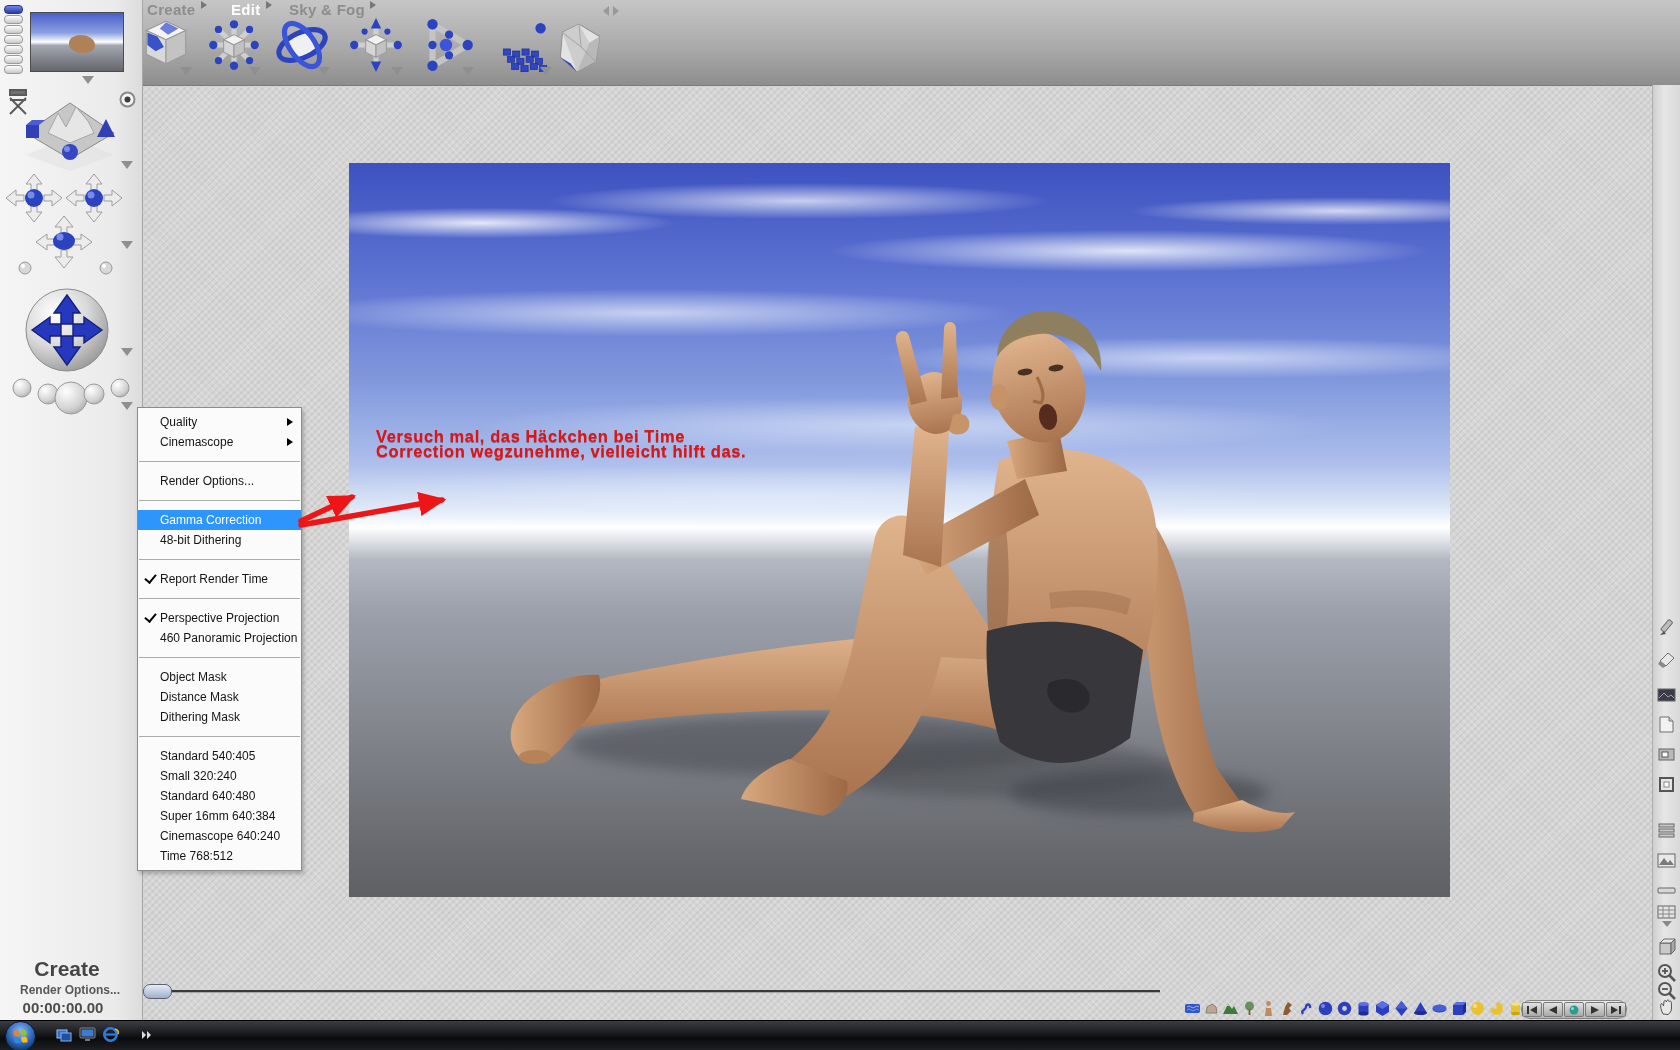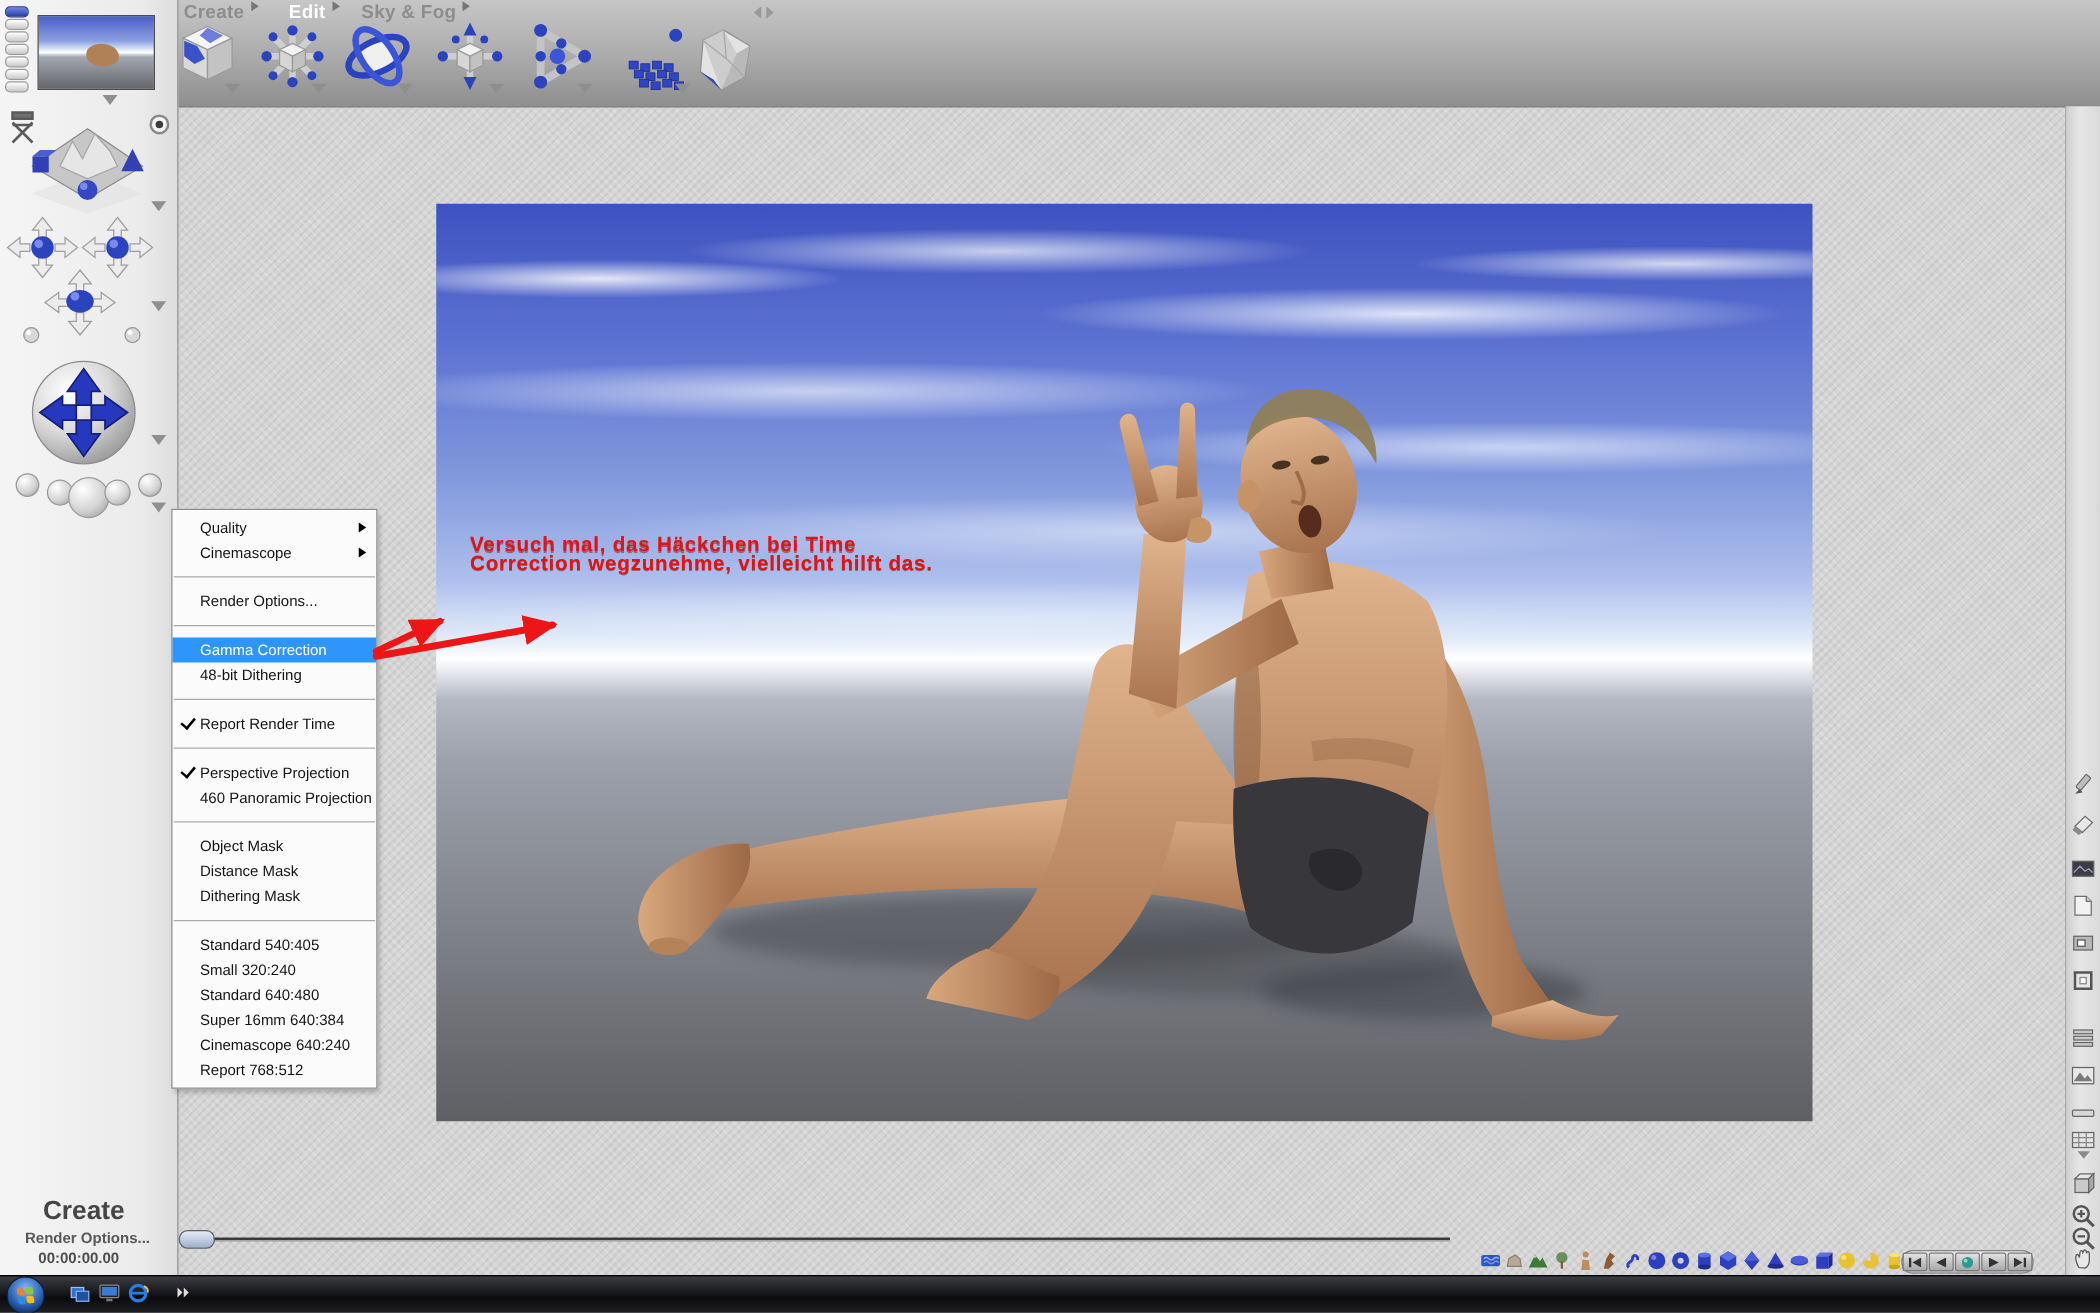--- a/index.html
+++ b/index.html
@@ -50,21 +50,21 @@
   .menu{left:137px;top:407px;width:163px;background:#fbfbfb;border:1px solid #8c8c8c;
     box-shadow:2px 3px 4px rgba(0,0,0,.22);padding:4px 0;z-index:10}
   .mi{height:20px;line-height:20px;font-size:12px;color:#141414;position:relative;padding-left:22px;cursor:default;white-space:nowrap}
   .mi.hl{background:#2e95fc;color:#fff}
   .sep{height:1px;background:#ababab;margin:9px 1px}
   .chk{position:absolute;left:7px;top:5px;width:9px;height:5px;border-left:2px solid #000;border-bottom:2px solid #000;transform:rotate(-50deg)}
   .sub{position:absolute;right:8px;top:6px;width:0;height:0;border-left:6px solid #000;border-top:4px solid transparent;border-bottom:4px solid transparent}
   
   .ctl-title{left:0;top:957px;width:134px;text-align:center;font-size:21px;font-weight:bold;color:#454545;z-index:5}
   .ctl-sub{left:0;top:983px;width:140px;text-align:center;font-size:12px;font-weight:bold;color:#585858;z-index:5}
-  .ctl-timer{left:0;top:999px;width:126px;text-align:center;font-size:12px;font-weight:bold;color:#4d4d4d;z-index:5}
+  .ctl-timer{left:0;top:999px;width:126px;text-align:center;font-size:15px;font-weight:bold;color:#4d4d4d;z-index:5}
   .track{left:150px;top:990px;width:1010px;height:2px;background:#3a3a3a;border-bottom:1px solid rgba(255,255,255,.55);z-index:5}
   .handle{left:143px;top:984px;width:27px;height:13px;border-radius:7px;border:1px solid #5a6170;
     background:linear-gradient(180deg,#e6ecf6,#9fb0cc);z-index:6}
   
   .palette{left:1184px;top:999px;height:18px;display:flex;gap:2px;align-items:center;z-index:5}
   .palette span{display:inline-block;width:17px;height:17px}
   .vcr{left:1521px;top:1000px;width:104px;height:17px;border-radius:9px;border:1px solid #858585;
     background:linear-gradient(180deg,#ececec,#b5b5b5);display:flex;align-items:center;justify-content:center;gap:1px;z-index:5}
   .vcrb{width:18px;height:13px;border:1px solid #7a7a7a;border-radius:2px;background:linear-gradient(180deg,#e2e2e2,#a9a9a9);display:flex;align-items:center;justify-content:center}
   
@@ -453,21 +453,21 @@
   <div class="sep"></div>
   <div class="mi"><span>Object Mask</span></div>
   <div class="mi"><span>Distance Mask</span></div>
   <div class="mi"><span>Dithering Mask</span></div>
   <div class="sep"></div>
   <div class="mi"><span>Standard 540:405</span></div>
   <div class="mi"><span>Small 320:240</span></div>
   <div class="mi"><span>Standard 640:480</span></div>
   <div class="mi"><span>Super 16mm 640:384</span></div>
   <div class="mi"><span>Cinemascope 640:240</span></div>
-  <div class="mi"><span>Report 768:512</span></div>
+  <div class="mi"><span>Time 768:512</span></div>
 </div>
 
 <div class="abs track"></div>
 <div class="abs handle"></div>
 
 <div class="abs palette">
   <span><svg viewBox="0 0 17 17" width="17" height="17">
         <rect x="1" y="4" width="15" height="9" rx="2" fill="#2e55c8"></rect>
         <path d="M3 7 q2 -2 4 0 q2 2 4 0 q2 -2 4 0" stroke="#9db8f0" fill="none"></path>
         <path d="M3 10 q2 -2 4 0 q2 2 4 0 q2 -2 4 0" stroke="#7c9ae0" fill="none"></path>

